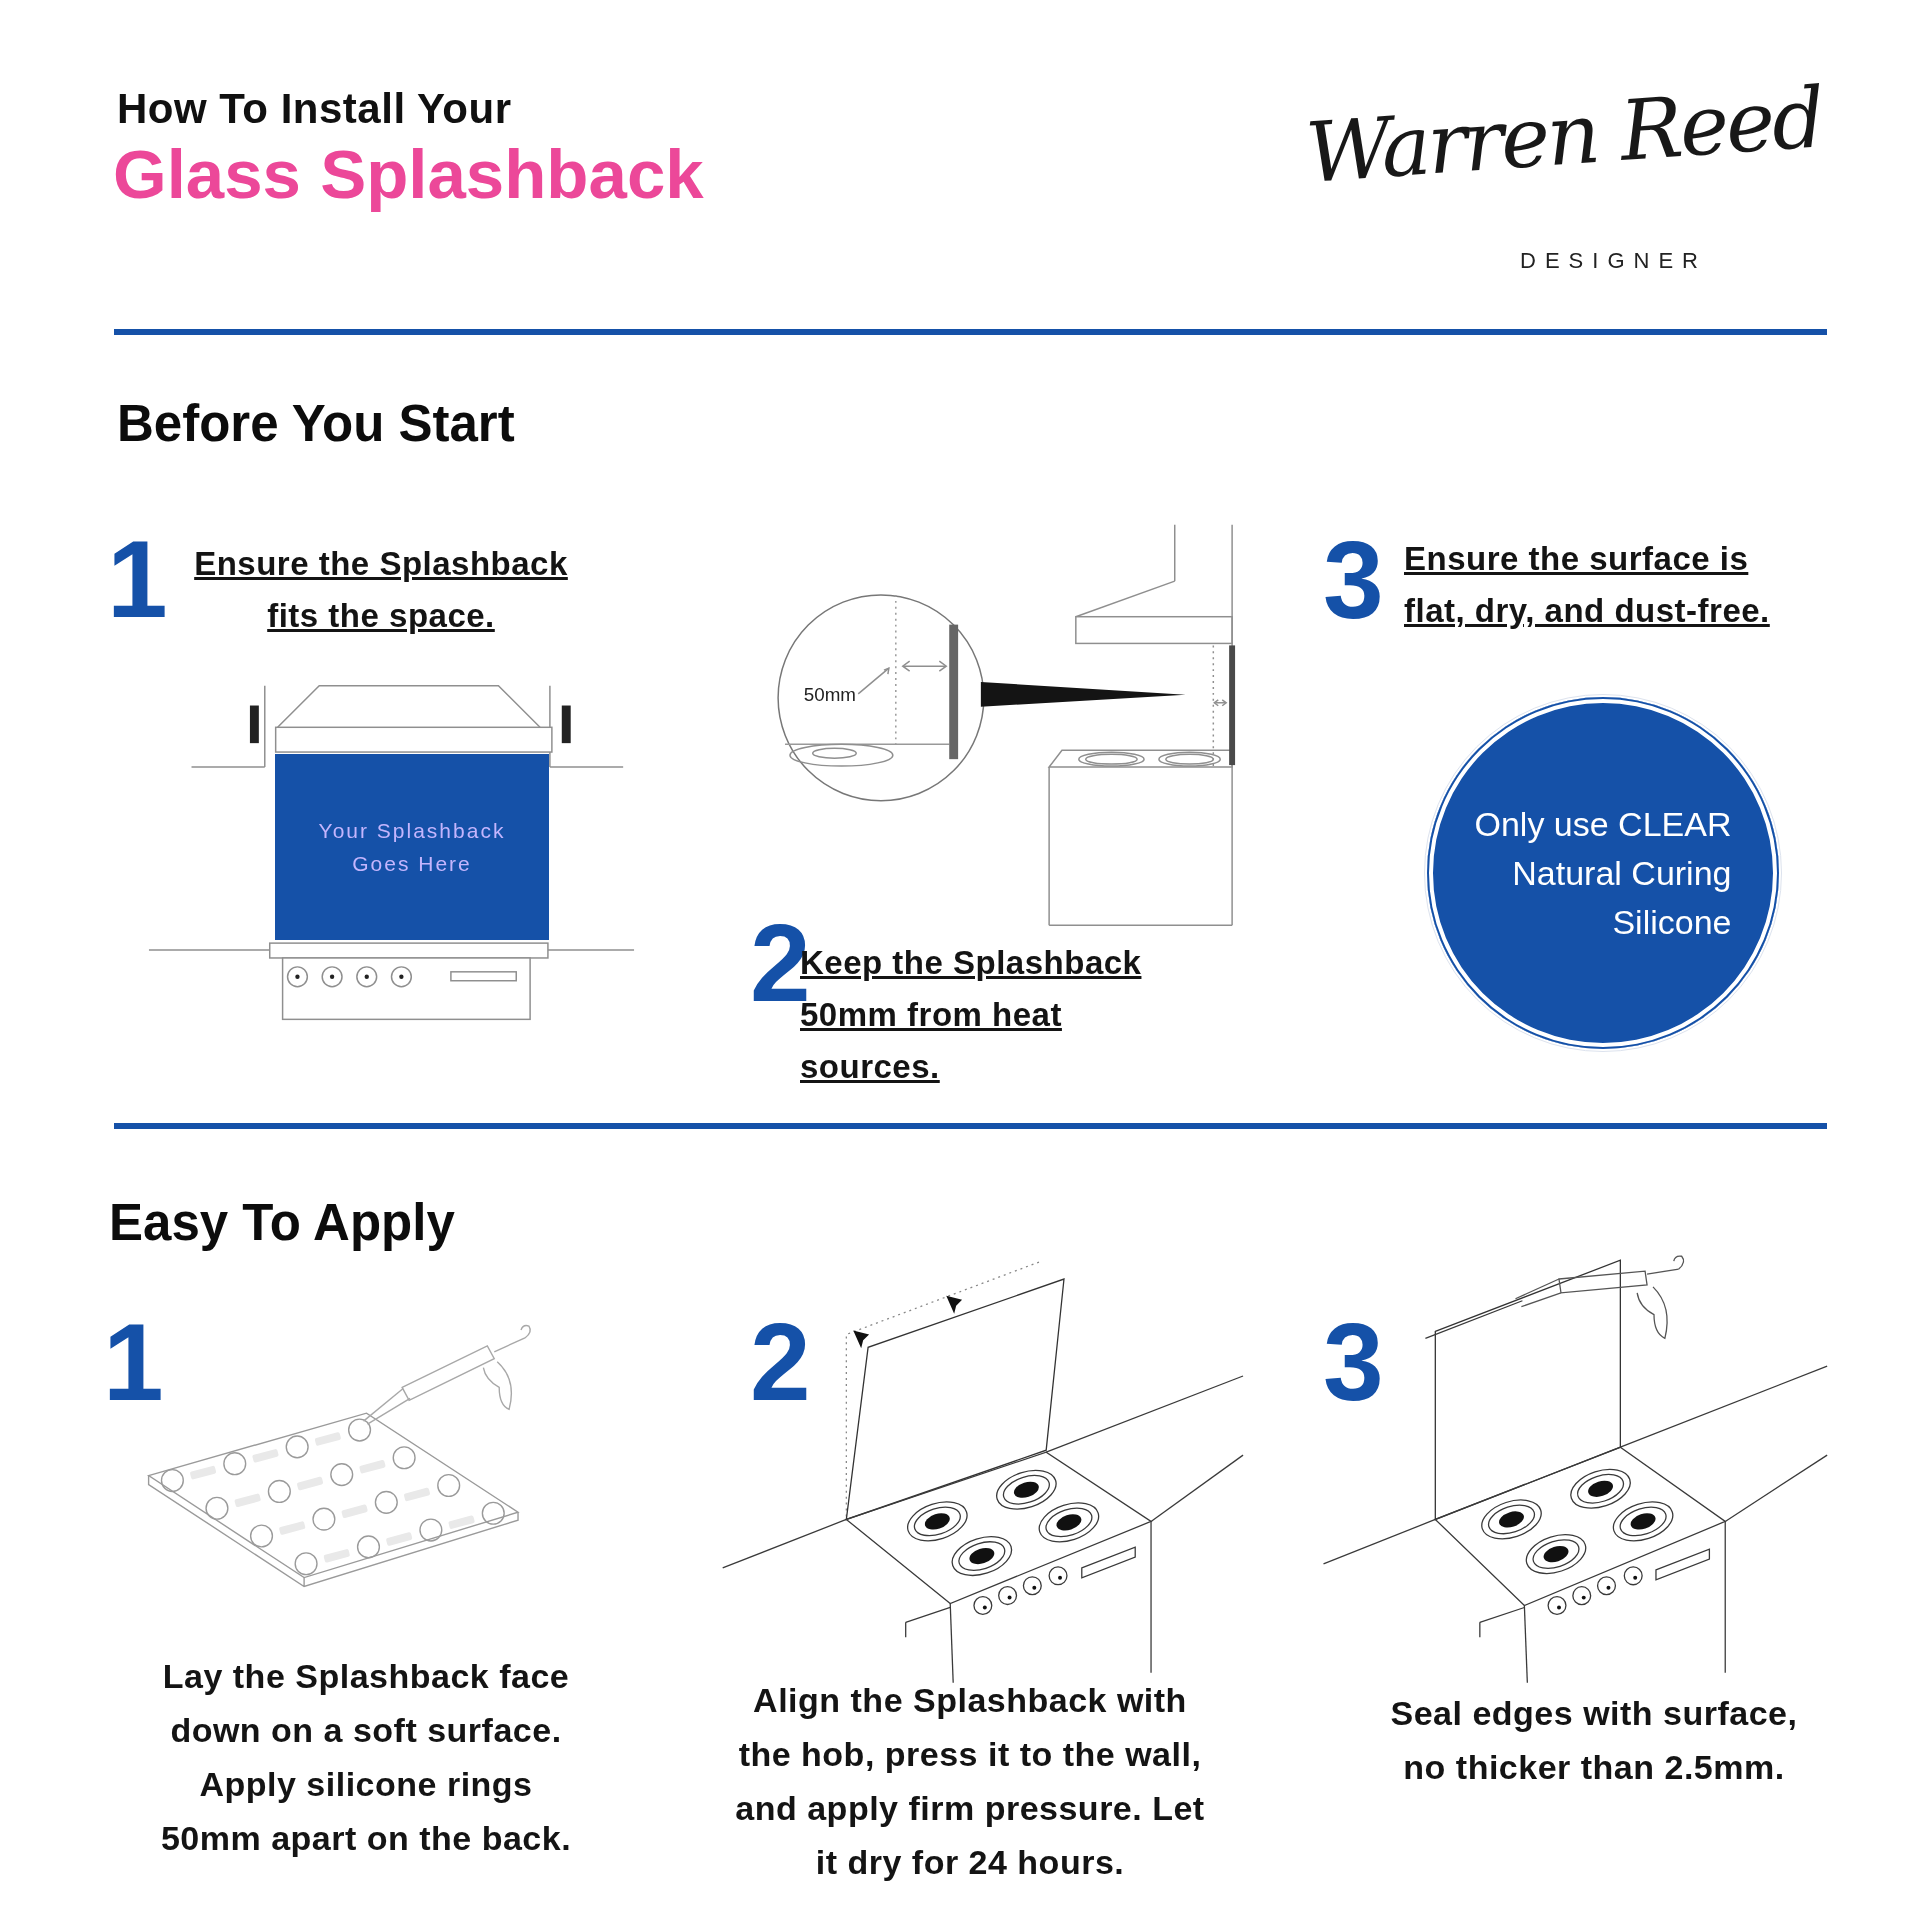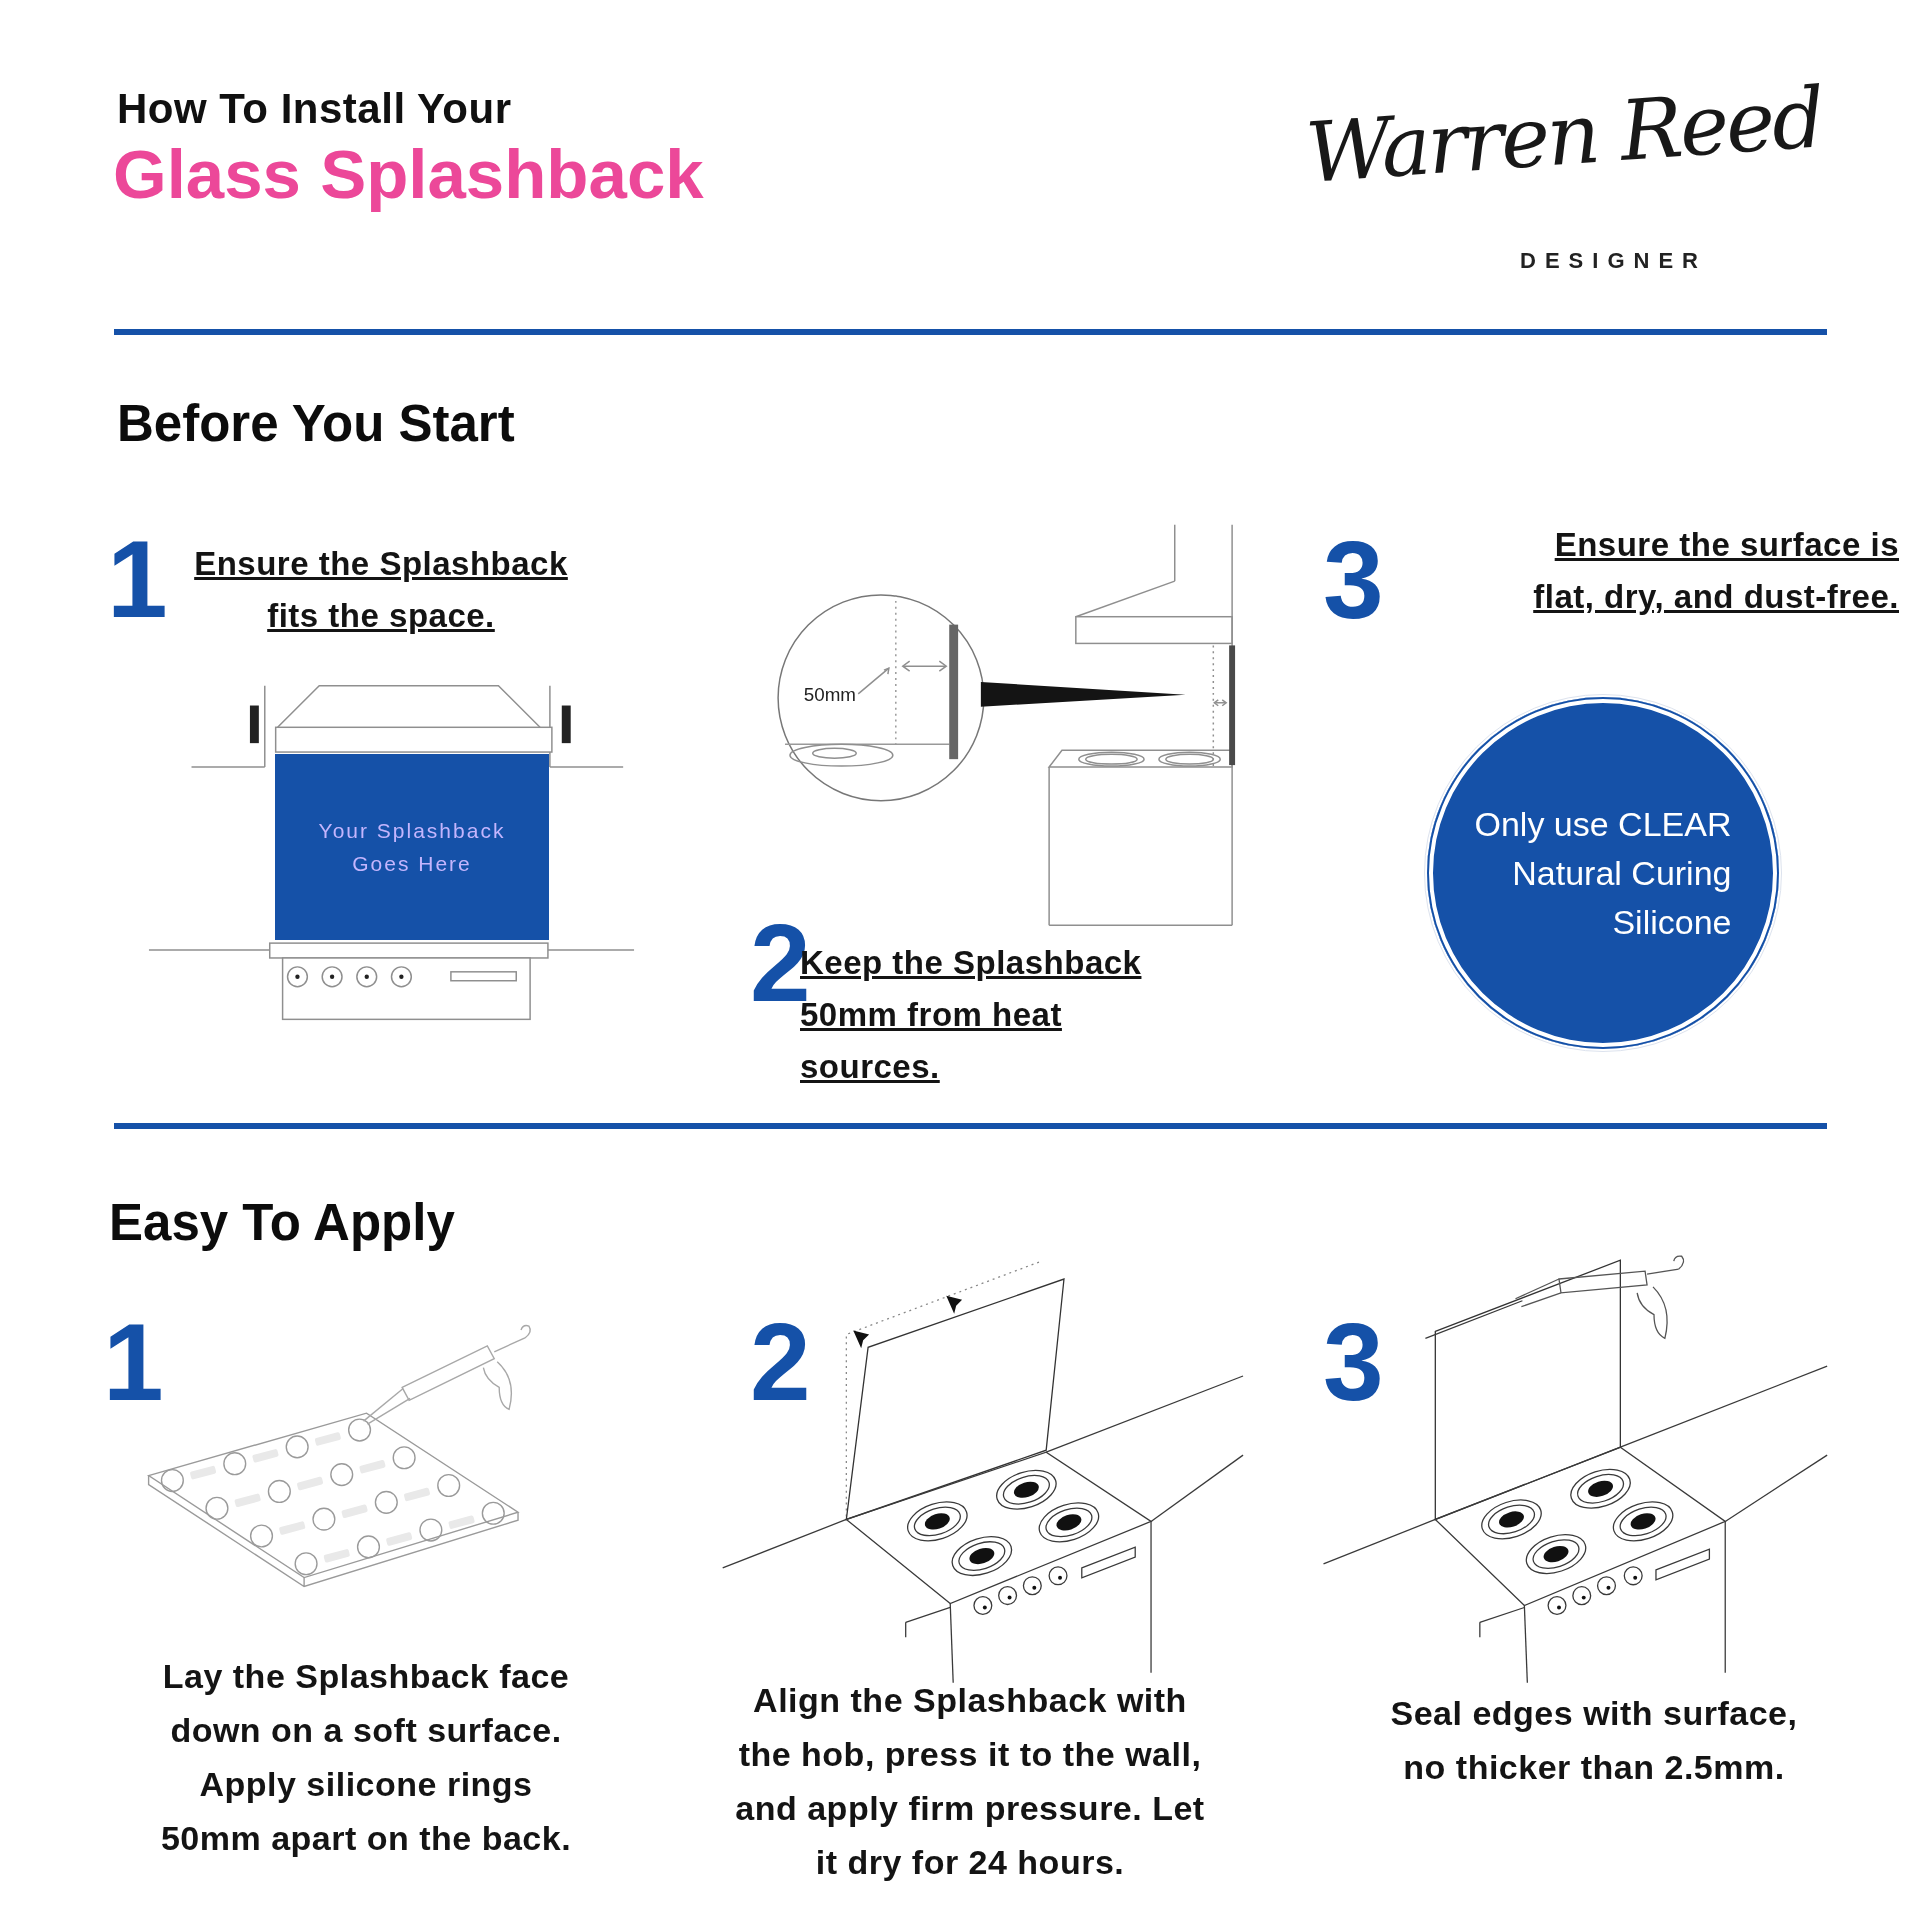--- a/index.html
+++ b/index.html
@@ -8,41 +8,41 @@
   .page { position:relative; width:1927px; height:1927px; background:#ffffff; overflow:hidden;border-radius:15px; }
   .abs { position:absolute; }
   .pre { white-space:pre-line; }
 
   .title-sub  { left:117px; top:85px;  font-size:42px; font-weight:700; color:#101010; letter-spacing:0.5px;}
   .title-main { left:113px; top:135px; font-size:69px; font-weight:700; color:#ec4899; }
   .logo-script{ left:1287px; top:87px; width:554px; text-align:center;
                 font-family:"DejaVu Serif","Liberation Serif",serif; font-style:italic;
                 font-size:83px; color:#181818; letter-spacing:-3px; transform:rotate(-4deg); }
   .logo-sub   { left:1465px; top:248px; width:297px; text-align:center;
-                font-size:22px; letter-spacing:9px; font-weight:700; color:#222; }
+                font-size:22px; letter-spacing:9px; font-weight:400; color:#222; }
 
   .divider { left:114px; width:1713px; height:6px; background:var(--accent); }
   .d1 { top:329px; } .d2 { top:1123px; }
 
   .sec-heading { font-size:51px; font-weight:800; color:#0c0c0c; }
   .h-before { left:117px; top:394px; }
   .h-apply  { left:109px; top:1184px;margin-top:9px; }
 
   .step-num { font-size:109px; font-weight:800; color:var(--accent); line-height:1; }
   .n-b1 { left:107px;  top:525px; }
   .n-b2 { left:750px;  top:909px; }
   .n-b3 { left:1323px; top:526px; }
   .n-a1 { left:103px;  top:1308px; }
   .n-a2 { left:750px;  top:1308px; }
   .n-a3 { left:1323px; top:1308px; }
 
   .step-text { font-size:33px; font-weight:700; color:#141414; line-height:52px; letter-spacing:0.5px;text-decoration:underline; }
   .t-b1 { left:183px;  top:538px; width:396px; text-align:center; }
   .t-b2 { left:800px;  top:937px; width:459px; }
-  .t-b3 { left:1404px; top:519px; width:495px; text-align:right; }
+  .t-b3 { left:1404px; top:533px; width:495px; text-align:left; }
 
   .caption { font-size:34px; font-weight:700; color:#141414; line-height:54px; letter-spacing:0.5px; text-align:center; }
   .c-a1 { left:89px;   top:1649px; width:554px; }
   .c-a2 { left:683px;  top:1673px; width:574px; }
   .c-a3 { left:1317px; top:1686px; width:554px; }
 
   .splash-rect { left:275px; top:754px; width:274px; height:186px; background:var(--accent);
                  display:flex; align-items:center; justify-content:center; }
   .splash-rect .lbl { color:#c4b5fd; font-size:21px; letter-spacing:2px; line-height:33px; text-align:center; }
 

